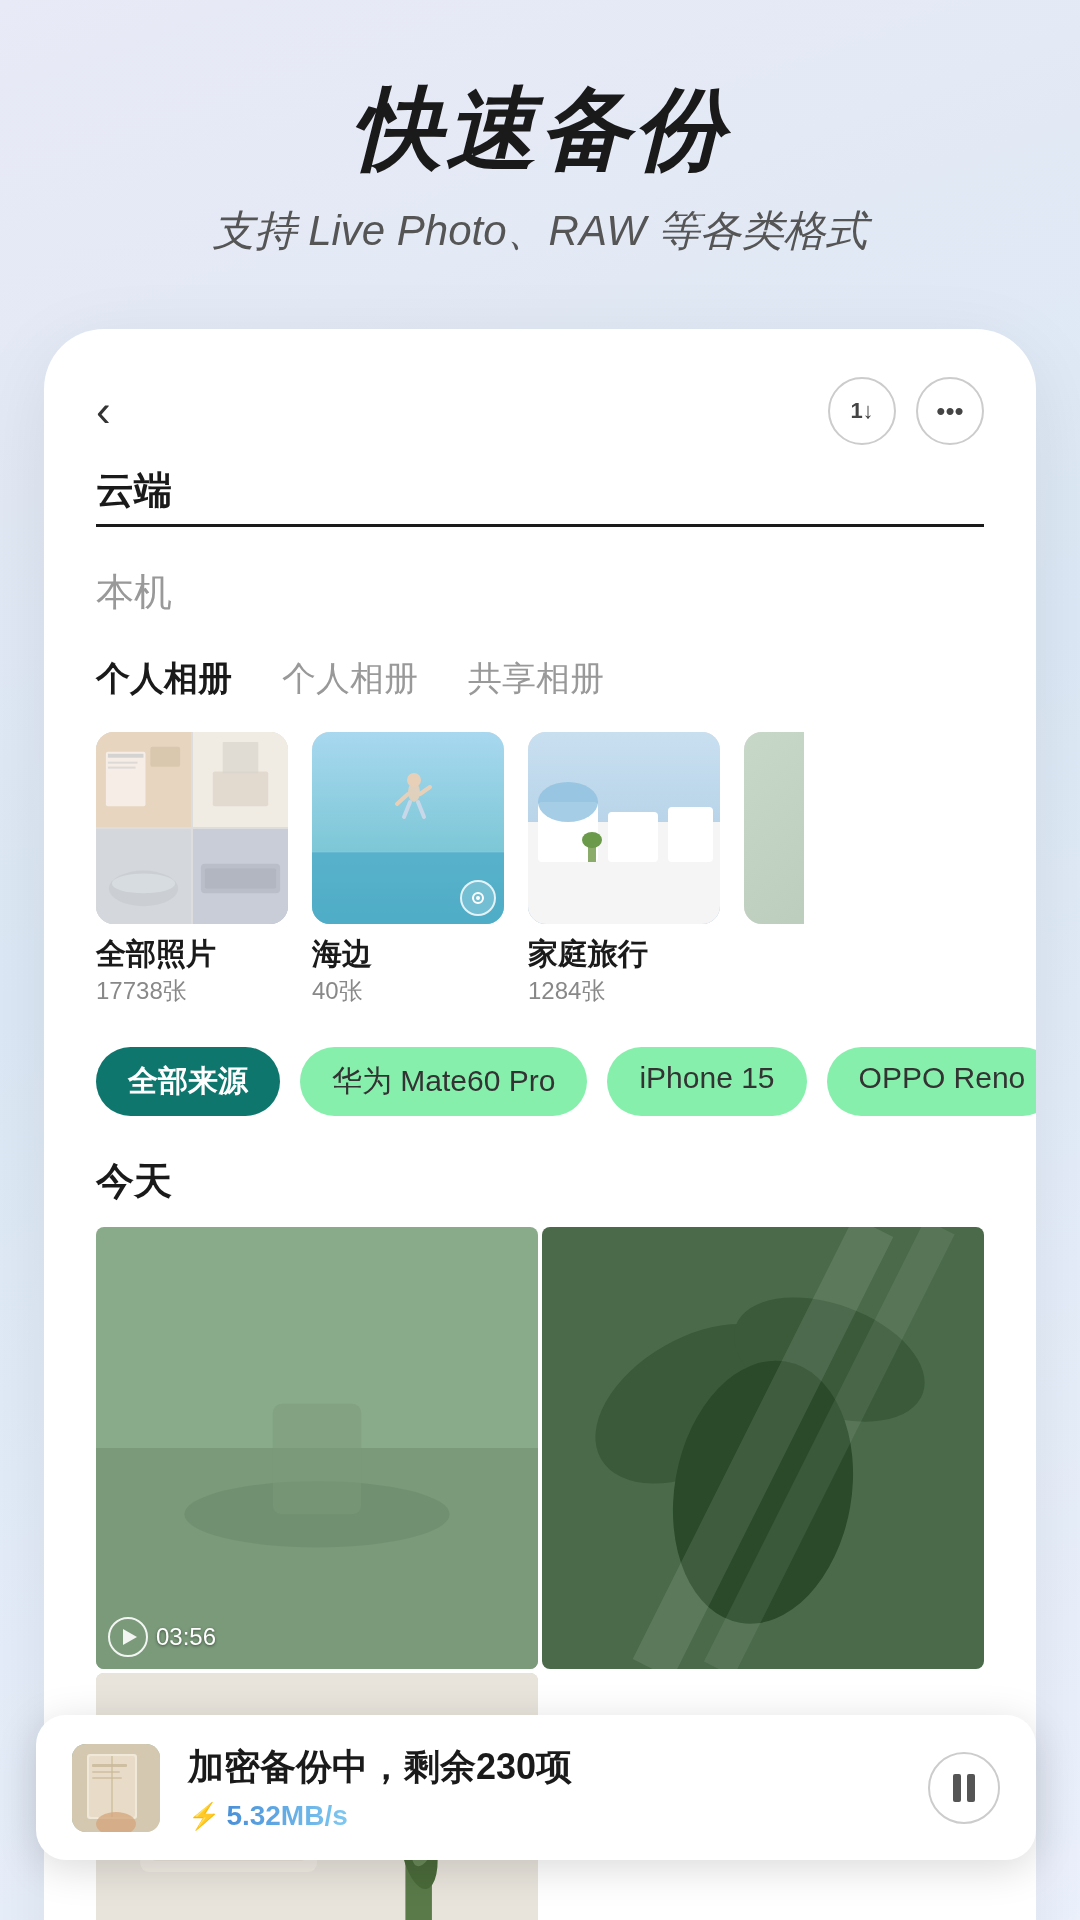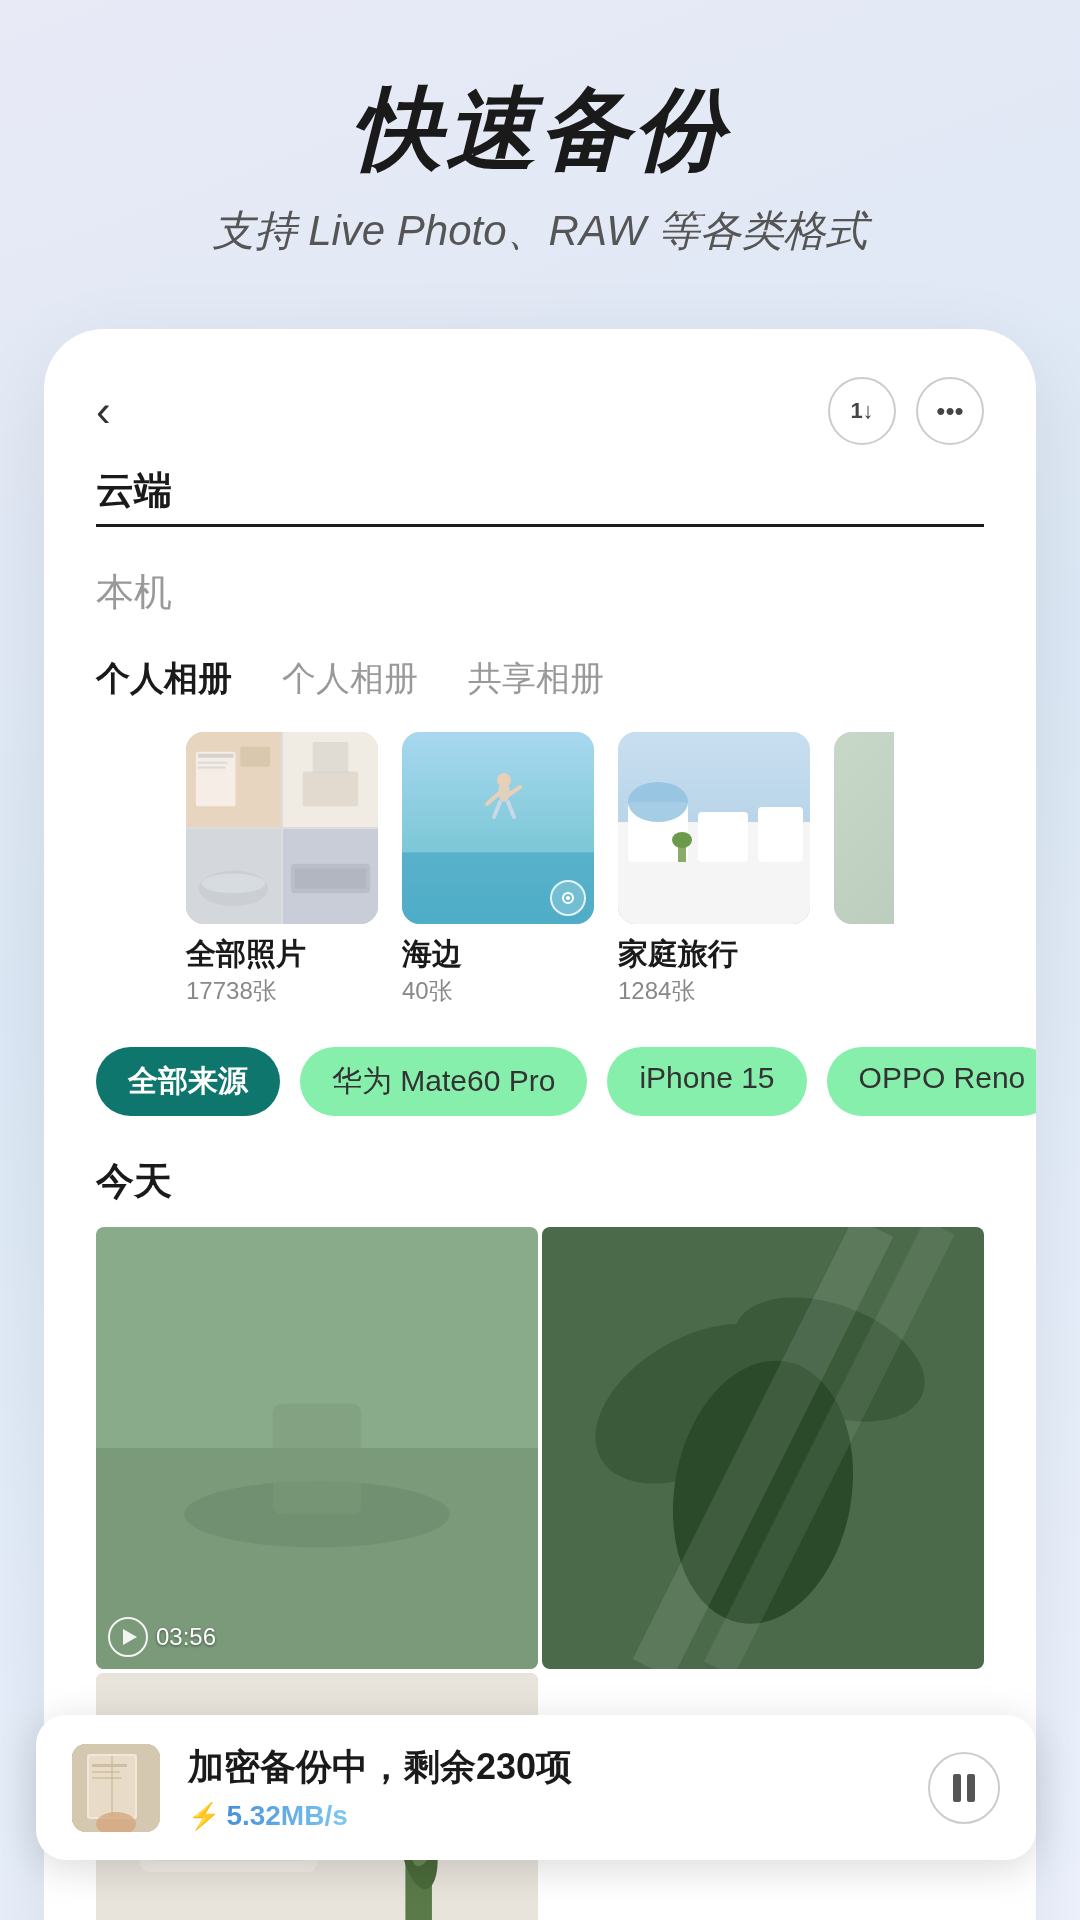--- a/index.html
+++ b/index.html
@@ -109,21 +109,20 @@
       color: #1a1a1a;
       font-weight: 700;
     }
 
     
     .albums-row {
       display: flex;
       gap: 24px;
       padding: 10px 52px 30px;
       overflow: hidden;
-      justify-content: center;
     }
     .album-item {
       flex-shrink: 0;
       width: 192px;
       cursor: pointer;
     }
     .album-grid {
       width: 192px;
       height: 192px;
       border-radius: 18px;

